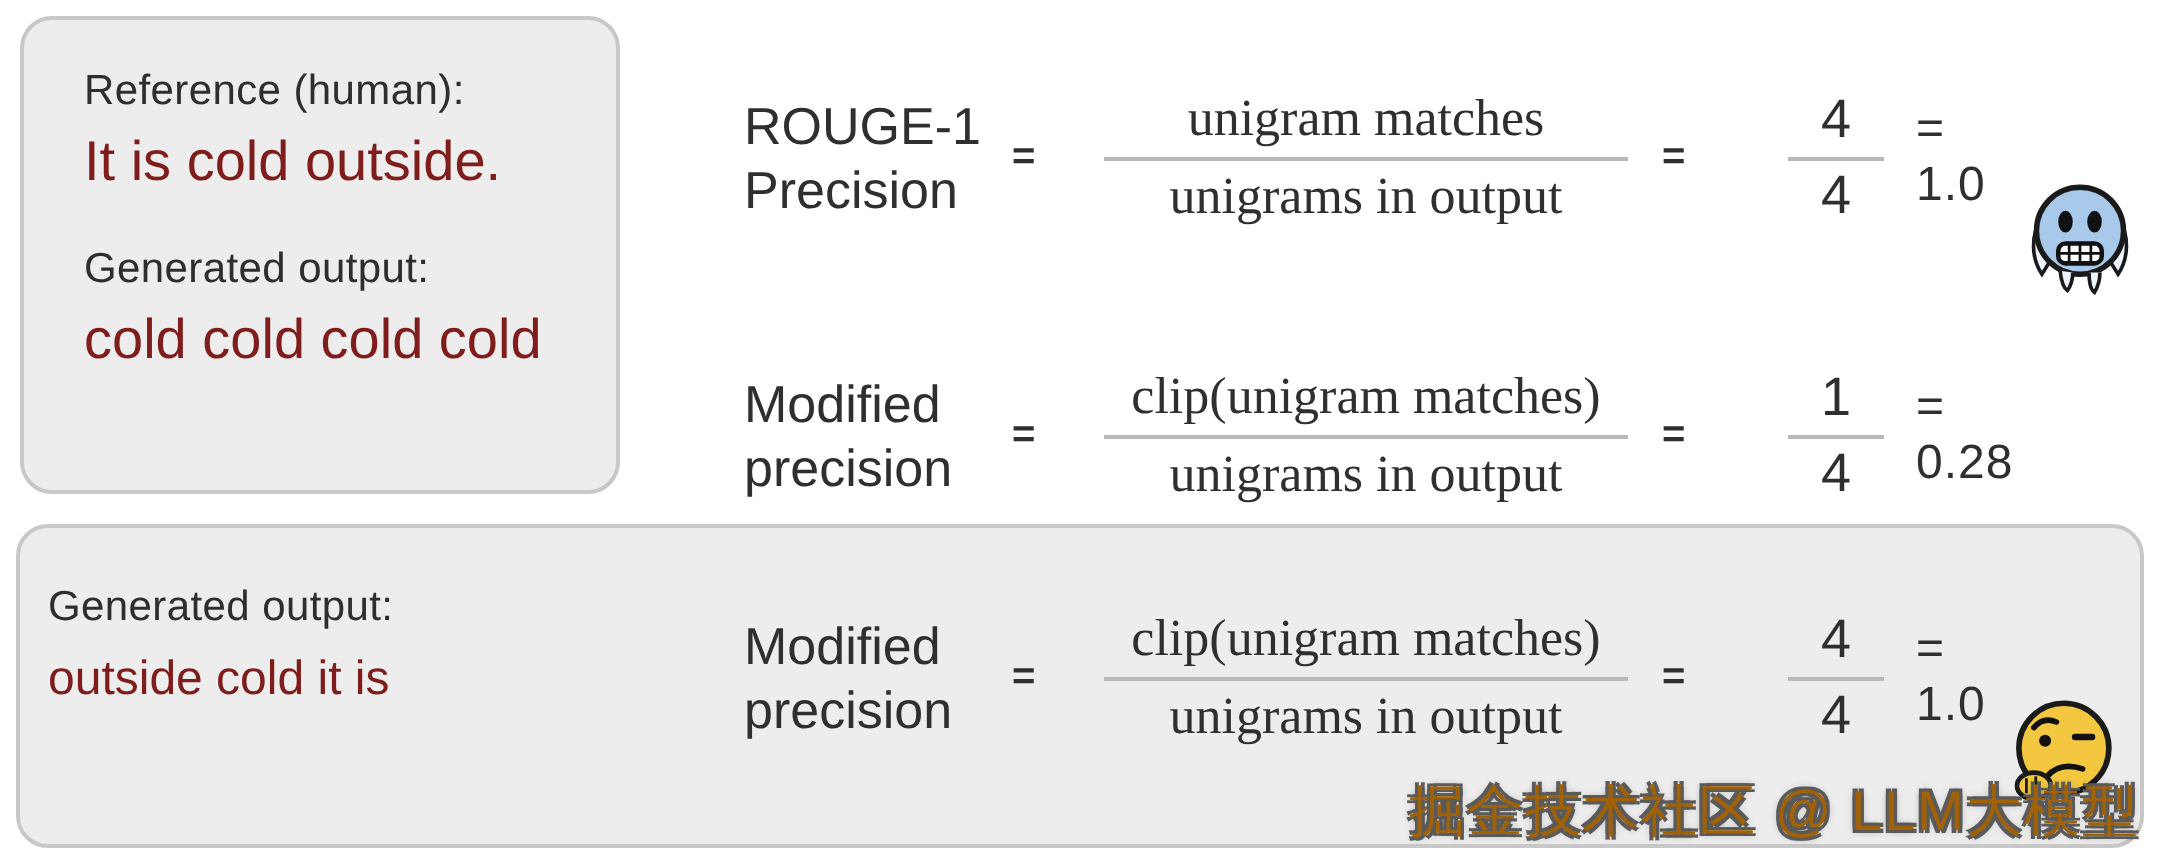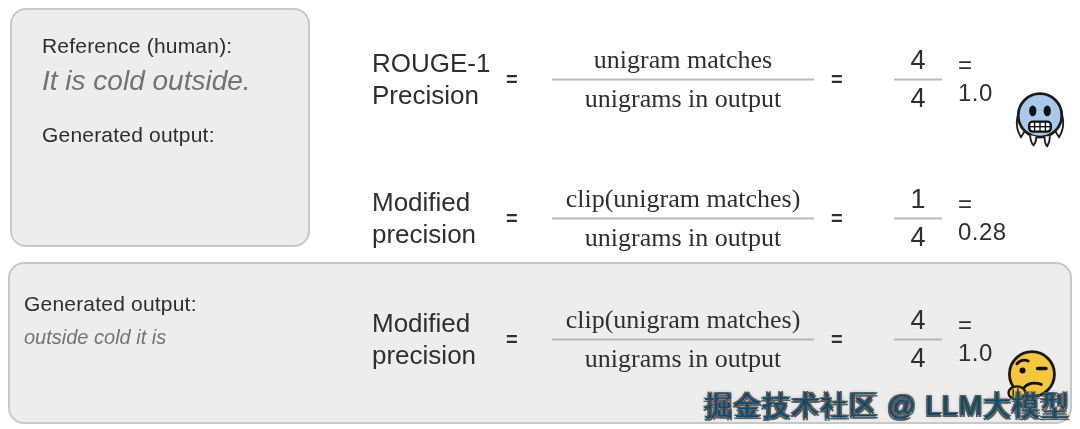--- a/index.html
+++ b/index.html
@@ -16,23 +16,23 @@
   .ex-box {
     position: absolute;
     background: #ededed;
     border: 2px solid #c8c8c8;
     border-radius: 16px;
     box-sizing: border-box;
   }
   .ref-box { left: 10px; top: 8px; width: 300px; height: 239px; padding: 24px 0 0 30px; }
   .gen-box { left: 8px; top: 262px; width: 1064px; height: 162px; padding: 28px 0 0 14px; }
   .ex-label { font-size: 21px; color: #2e2e2e; letter-spacing: 0.2px; }
-  .ex-orange { font-size: 28px; color: #737373; margin-top: 7px; font-style: italic; }
+  .ex-orange { font-size: 28px; color: #7f1d1d; margin-top: 7px; }
   .ref-box .ex-orange.first { margin-bottom: 26px; }
-  .gen-box .ex-orange { font-size: 20px; margin-top: 10px; }
+  .gen-box .ex-orange { font-size: 24px; margin-top: 10px; }
 
   
   .f-row { position: absolute; left: 0; width: 868px; height: 70px; }
   .f-row > * { position: absolute; }
   .f-label { left: 372px; top: 50%; transform: translateY(-50%); font-size: 26px; line-height: 32px; }
   .f-eq1 { left: 506px; top: 50%; transform: translateY(-50%); font-size: 20px; font-weight: 700; }
   .f-frac { left: 552px; top: 50%; transform: translateY(-50%); width: 262px; text-align: center; font-size: 26px; font-family: Liberation Serif, serif; }
   .f-num { padding-bottom: 4px; }
   .f-line { border-top: 2px solid #b9b9b9; height: 0; }
   .f-den { padding-top: 3px; }
@@ -48,38 +48,39 @@
   
   .emoji { position: absolute; }
   .emoji-cold { left: 1011px; top: 88px; width: 58px; height: 62px; }
   .emoji-think { left: 1001px; top: 346px; width: 60px; height: 60px; z-index: 2; }
 
   
   .watermark {
     position: absolute;
     right: 10px; bottom: 4px;
     font-size: 28px;
-    color: #0c4a6e;
+    color: #a16207;
     z-index: 3;
     letter-spacing: 1px;
     text-shadow:
       -1.5px -1.5px 0 #5a5a5a, 1.5px -1.5px 0 #5a5a5a,
       -1.5px 1.5px 0 #5a5a5a, 1.5px 1.5px 0 #5a5a5a,
       0 0 4px rgba(0,0,0,0.45);
   }
 </style>
 </head>
 <body>
 
 <div class="canvas">
 
   <div class="ex-box ref-box">
     <div class="ex-label">Reference (human):</div>
     <div class="ex-orange first">It is cold outside.</div>
     <div class="ex-label">Generated output:</div>
+    <div class="ex-orange">cold cold cold cold</div>
   </div>
 
   <div class="ex-box gen-box">
     <div class="ex-label">Generated output:</div>
     <div class="ex-orange">outside cold it is</div>
   </div>
 
   <div class="f-row row-1">
     <div class="f-label">
       <div>ROUGE-1</div>

